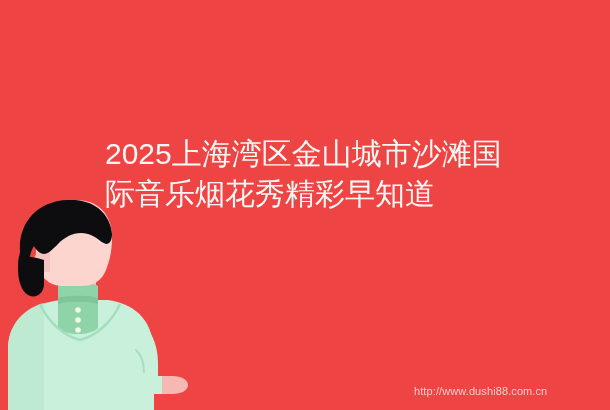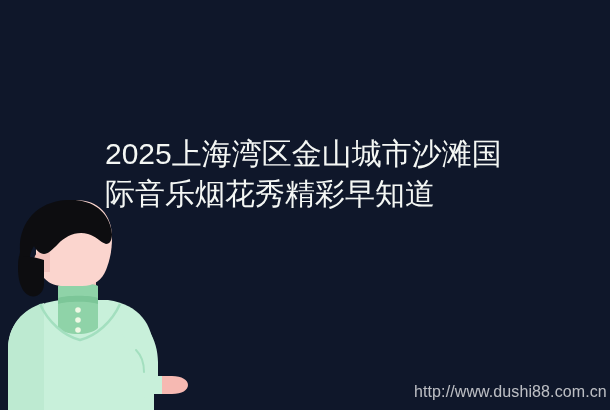--- a/index.html
+++ b/index.html
@@ -5,21 +5,21 @@
   html, body {
     margin: 0;
     padding: 0;
     background: #ffffff;
   }
   #canvas {
     position: relative;
     width: 610px;
     height: 410px;
     overflow: hidden;
-    background: #0f172a;
+    background: #ef4444;
     font-family: "Liberation Sans", "DejaVu Sans", sans-serif;
   }
 
   
   #headline {
     position: absolute;
     left: 105px;
     top: 134px;
     width: 410px;
     color: #f4f7f4;
@@ -33,21 +33,21 @@
     text-align: left;
   }
 
   
   #watermark {
     position: absolute;
     left: 414px;
     top: 384px;
     color: rgba(255,255,255,0.72);
     font-family: "Liberation Sans", "DejaVu Sans", sans-serif;
-    font-size: 16px;
+    font-size: 11px;
     line-height: 15px;
     letter-spacing: 0.1px;
     white-space: nowrap;
     text-align: center;
   }
 
   
   #illustration {
     position: absolute;
     left: 0px;

